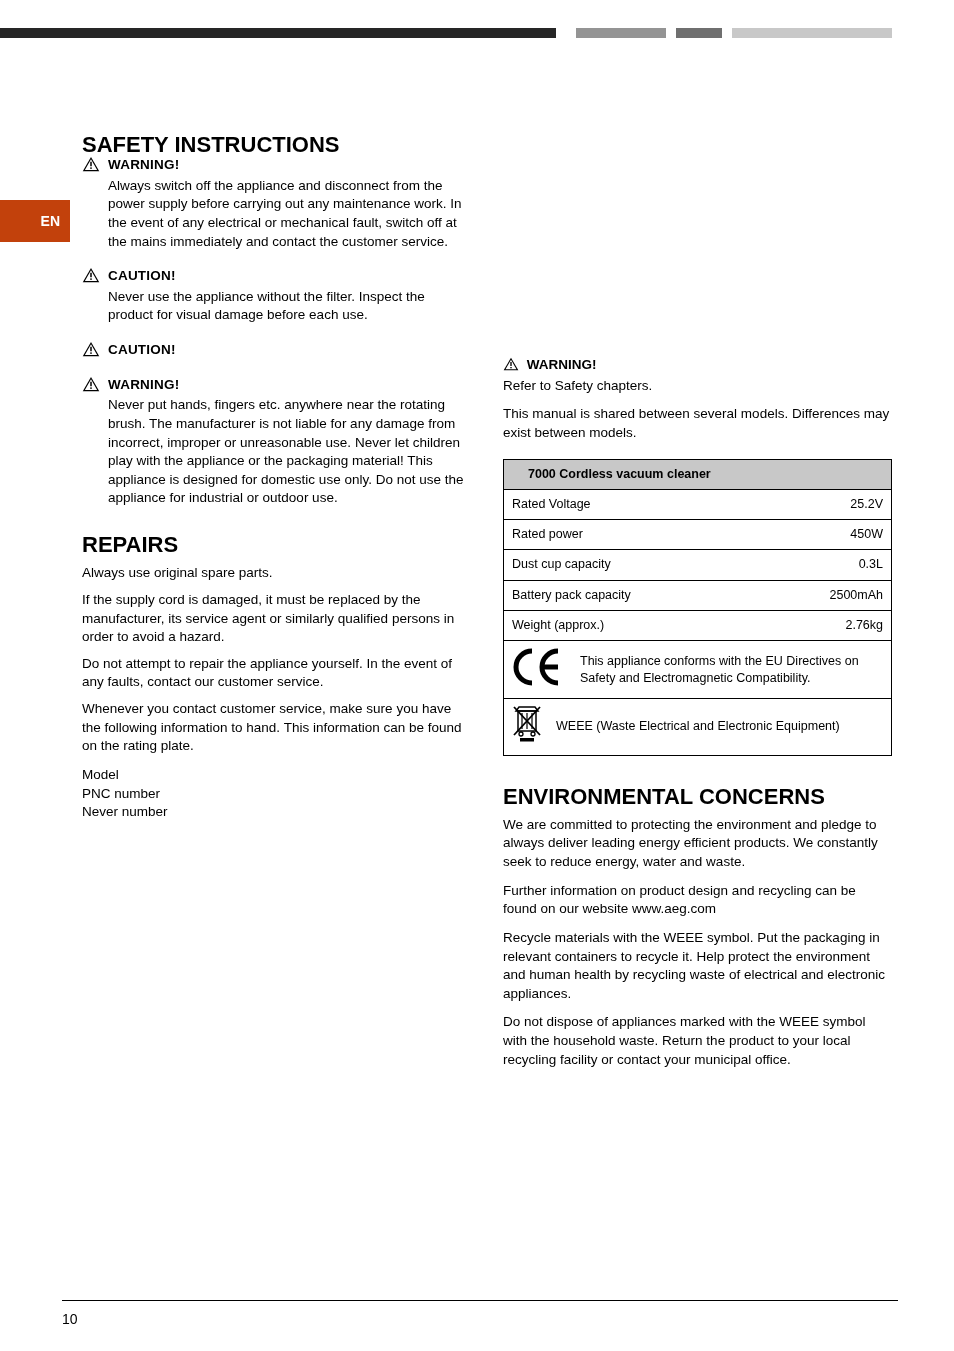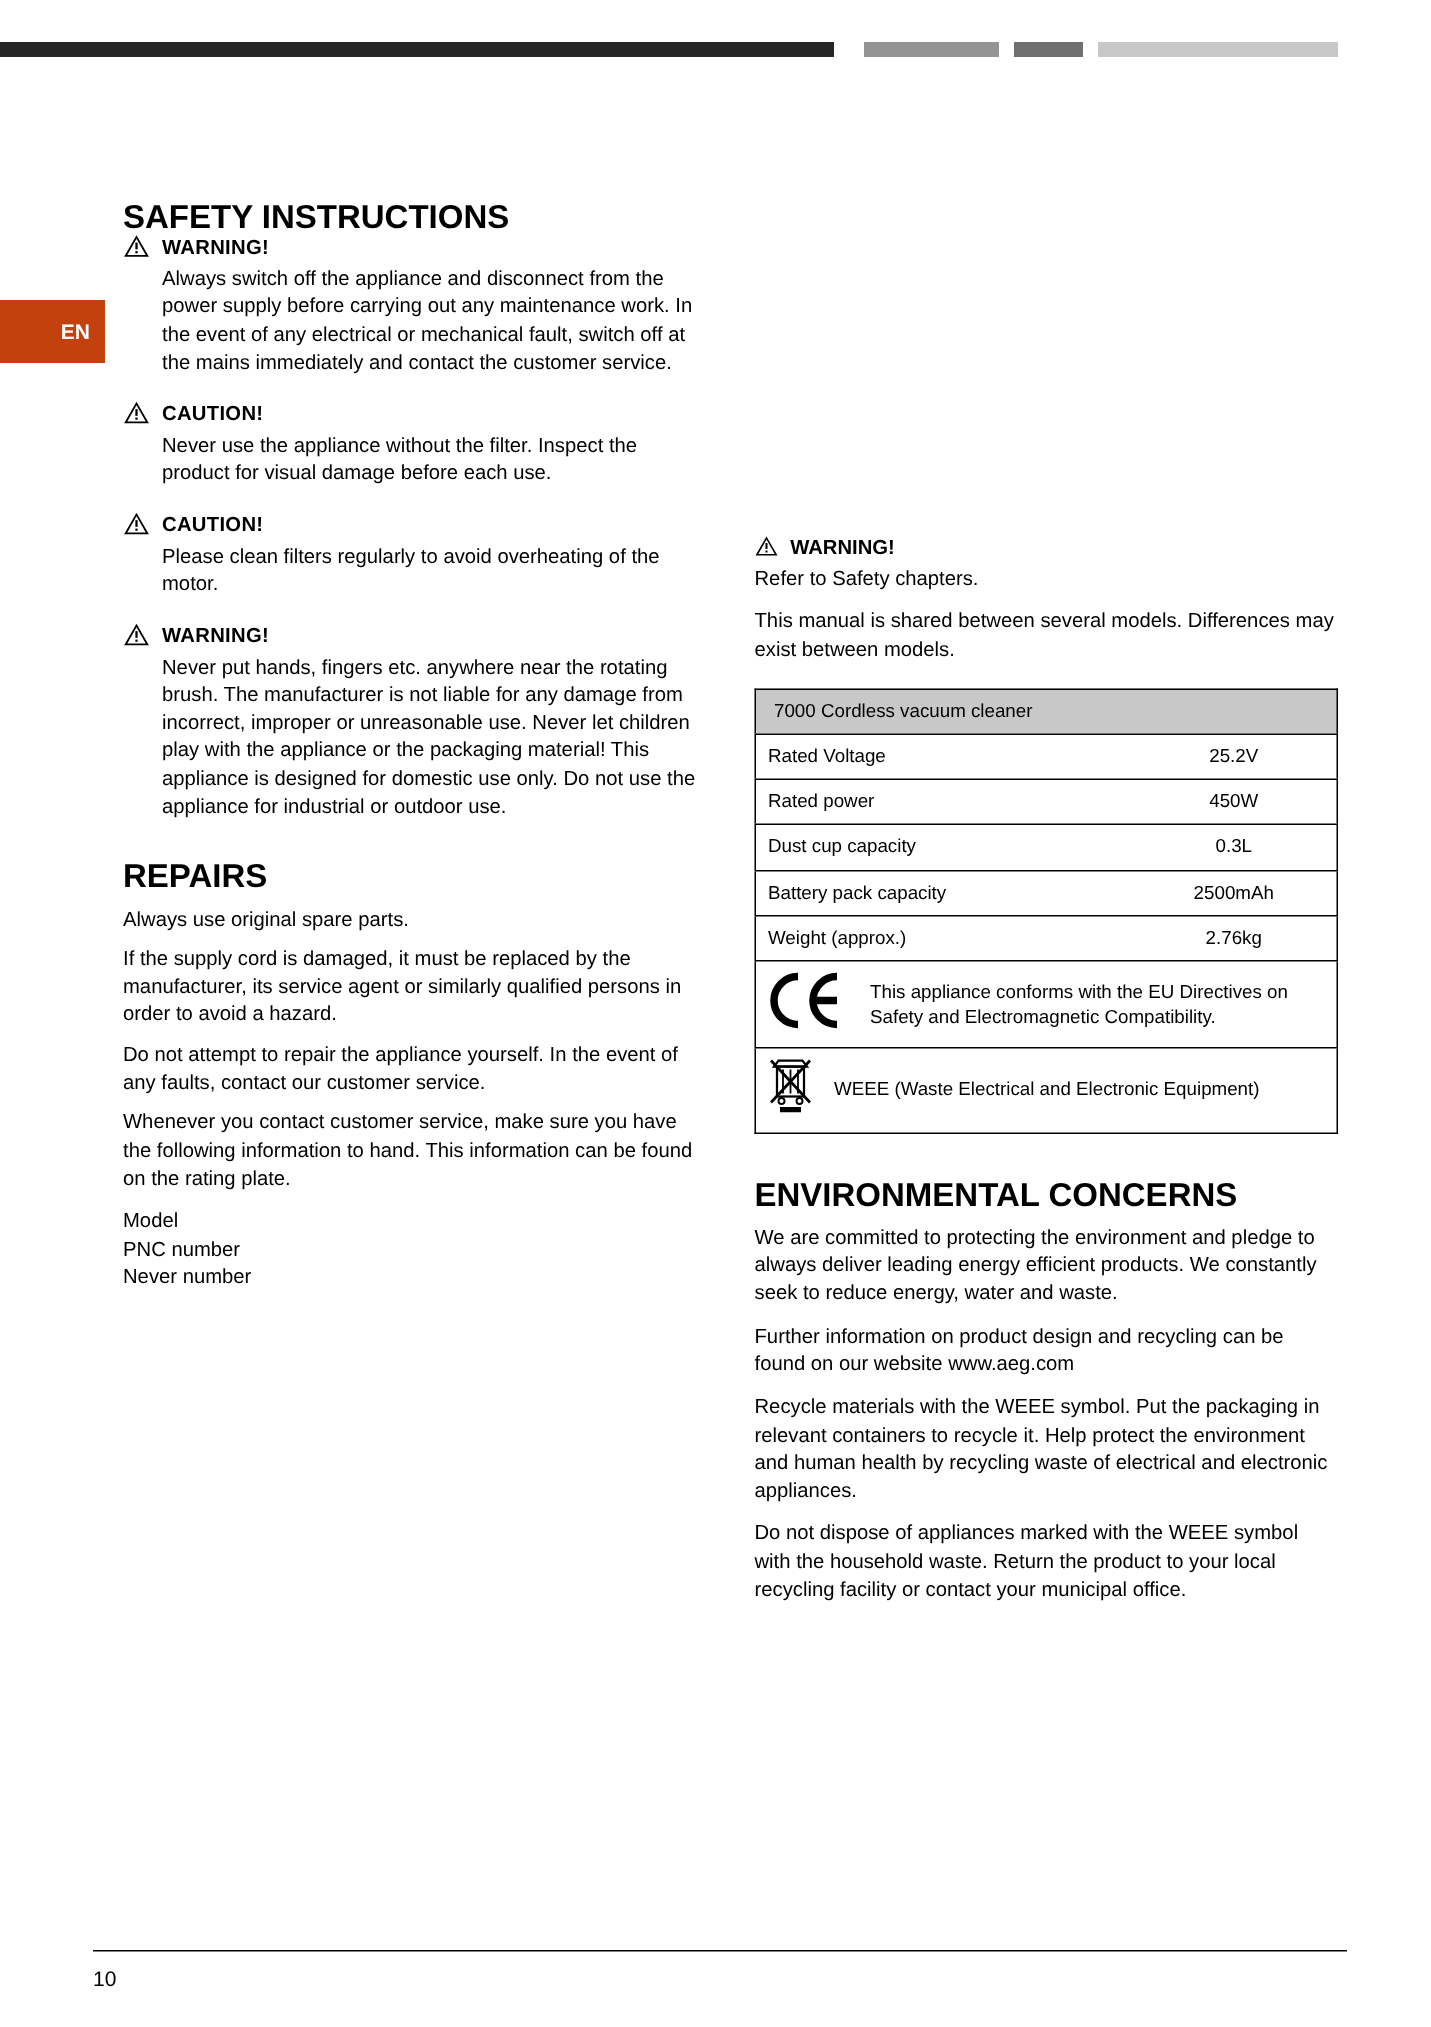--- a/index.html
+++ b/index.html
@@ -27,23 +27,23 @@
   .warn-tri svg { width: 18px; height: 16px; }
   .warn-label { font-weight: bold; font-size: 13.5px; letter-spacing: 0.2px; }
   .warn-body { margin-left: 26px; margin-top: 2px; }
 
   .inline-warn { display: inline-block; vertical-align: -2px; margin-right: 4px; }
   .inline-warn svg { width: 16px; height: 14px; }
 
   .h2-right { font-size: 22px; font-weight: bold; margin-top: 26px; margin-bottom: 4px; }
 
   .spec-table { border: 1.5px solid #000; width: 100%; border-collapse: collapse; margin-top: 16px; font-size: 12.5px; }
-  .spec-table th { background: #c8c8c8; text-align: left; font-weight: normal; padding: 6px 12px; border-bottom: 1px solid #000; }
+  .spec-table th { background: #c8c8c8; text-align: left; font-weight: bold; padding: 6px 24px; border-bottom: 1px solid #000; }
   .spec-table td { padding: 6px 8px; border-top: 1px solid #000; vertical-align: top; }
-  .spec-table td.v { text-align: center; white-space: nowrap; }
+  .spec-table td.v { text-align: right; white-space: nowrap; }
   .spec-table td.l { border-right: none; }
   .ce-cell { display: flex; align-items: center; gap: 14px; }
   .ce-text { font-size: 12.5px; line-height: 1.35; }
 
   .weee-cell { display: flex; align-items: center; gap: 14px; }
   .weee-icon { width: 30px; }
 
   .footer-line { position: absolute; left: 62px; right: 56px; bottom: 78px; border-top: 1px solid #000; }
   .footer-num { position: absolute; left: 62px; bottom: 52px; font-size: 14px; }
 
@@ -109,21 +109,20 @@
         <span class="warn-tri">
           <svg viewBox="0 0 24 21">
               <polygon points="12,1 23,20 1,20" fill="#000"></polygon>
               <polygon points="12,4 20.2,18.5 3.8,18.5" fill="#fff"></polygon>
               <rect x="11" y="7.5" width="2" height="6" fill="#000"></rect>
               <rect x="11" y="15" width="2" height="2" fill="#000"></rect>
             </svg>
         </span>
         <span class="warn-label">CAUTION!</span>
       </div>
-      <div class="warn-body">Please clean filters regularly to avoid overheating of the motor.</div>
 
       <div style="height:10px;"></div>
 
       <div class="warn-row">
         <span class="warn-tri">
           <svg viewBox="0 0 24 21">
               <polygon points="12,1 23,20 1,20" fill="#000"></polygon>
               <polygon points="12,4 20.2,18.5 3.8,18.5" fill="#fff"></polygon>
               <rect x="11" y="7.5" width="2" height="6" fill="#000"></rect>
               <rect x="11" y="15" width="2" height="2" fill="#000"></rect>

